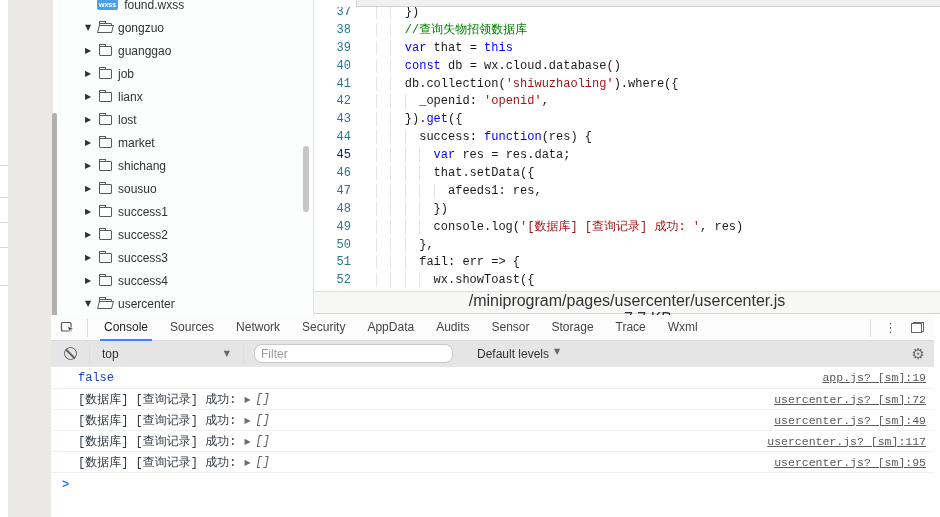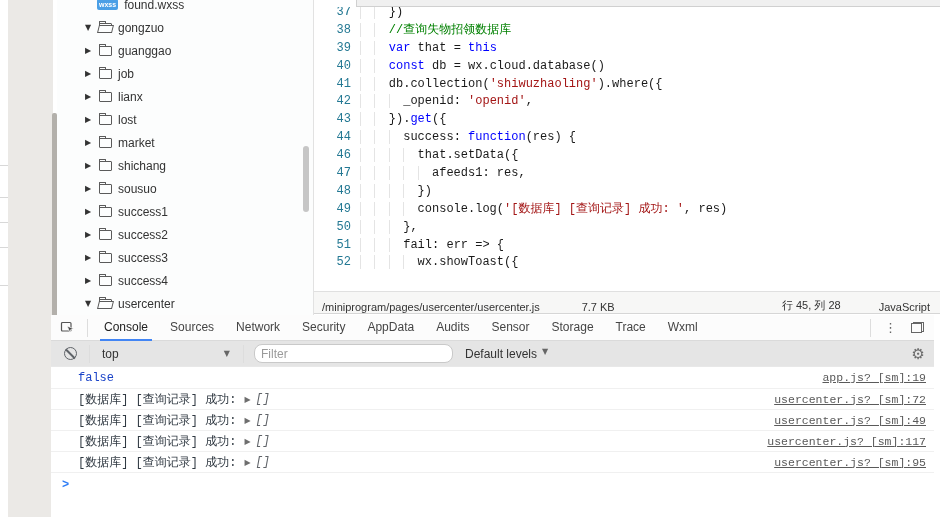--- a/index.html
+++ b/index.html
@@ -25,32 +25,32 @@
   .folder.open::after { content:""; position:absolute; left:-2px; bottom:-1px; width:13px; height:6px; background:#fcfdfd; border:1px solid #5a5a5a; transform:skewX(-14deg); }
   .wxss-badge { background:#4a9fe6; color:#fff; font-size:7px; font-weight:bold; line-height:9px; padding:1px 2px; border-radius:2px; margin-right:6px; }
   .tree-scrollbar { position:absolute; left:246px; top:146px; width:6px; height:66px; background:#c6c6c6; border-radius:3px; }
 
   
   .editor { position:absolute; left:314px; top:0; width:626px; height:291px; background:#fff; overflow:hidden; }
   .tab-remnant { position:absolute; top:0; left:0; right:0; height:7px; display:flex; }
   .tab-remnant .active-sliver { width:42px; height:7px; background:#fff; }
   .tab-remnant .rest { flex:1; height:7px; background:#f0f0f0; border-bottom:1px solid #d0d0d0; border-left:1px solid #d0d0d0; }
   .code-area { padding-top:4px; font-family:"Liberation Mono","DejaVu Sans Mono",monospace; font-size:12px; }
-  .code-row { display:flex; height:17.9px; line-height:17.9px; }
+  .code-row { display:flex; height:17.9px; line-height:17.9px;gap:16px; }
   .ln { width:46px; padding-right:9px; text-align:right; color:#237893; flex:none; }
   .ln.active { color:#0b216f; }
   .code-text { white-space:pre; color:#000; }
   .tok-ind { background:repeating-linear-gradient(90deg,#e4e4e4 0px,#e4e4e4 1px,rgba(0,0,0,0) 1px,rgba(0,0,0,0) 2ch); }
   .tok-kw { color:#0000ff; }
   .tok-str { color:#a31515; }
   .tok-cmt { color:#008000; }
   .tok-pln { color:#1a1a1a; }
 
   
-  .status-bar { position:absolute; left:314px; top:291px; width:626px; height:23px; background:#f7f7f6; border-top:1px solid #e0e0e0; border-bottom:1px solid #d6d6d6; display:flex; align-items:flex-end; font-size:11px; color:#333; padding:0 8px; }
+  .status-bar { position:absolute; left:314px; top:291px; width:626px; height:23px; background:#f7f7f6; border-top:1px solid #e0e0e0; border-bottom:1px solid #d6d6d6; display:flex; align-items:center; font-size:16px; color:#333; padding:0 8px;flex-direction:column; }
   .status-path { flex:none; }
   .status-size { margin-left:42px; }
   .status-spacer { flex:1; }
   .status-pos { margin-right:38px; }
   .status-lang { margin-right:2px; }
 
   
   .console { position:absolute; left:51px; top:315px; width:883px; height:202px; background:#fff; }
   .console-tabbar { height:26px; display:flex; align-items:center; background:#fcfcfc; border-bottom:1px solid #dadada; }
   .inspect-btn { margin:0 7px 0 9px; display:flex; align-items:center; }
@@ -65,21 +65,21 @@
   .dock-icon::after { content:""; position:absolute; left:0; bottom:0; width:9px; height:8px; border:1px solid #666; background:#fcfcfc; }
 
   .console-toolbar { height:26px; display:flex; align-items:center; background:#e5e5e5; border-bottom:1px solid #e8e8e8; font-size:12px; }
   .clear-icon { width:13px; height:13px; border:1.5px solid #5f6368; border-radius:50%; position:relative; margin-left:13px; }
   .clear-icon::after { content:""; position:absolute; left:-1.5px; top:4.5px; width:13px; height:1.5px; background:#5f6368; transform:rotate(45deg); }
   .ctx-select { display:flex; align-items:center; width:143px; padding-left:7px; color:#333; }
   .ctx-select .caret { margin-left:auto; padding-right:8px; }
   .caret { font-family:"DejaVu Sans", sans-serif; font-size:8px; color:#666; }
   .filter-input { width:199px; height:19px; border:1px solid #c9c9c9; border-radius:8px; margin-left:5px; padding:0 6px; font-size:12px; font-family:"Liberation Sans",sans-serif; color:#333; outline:none; }
   .filter-input::placeholder { color:#9a9a9a; }
-  .levels { display:flex; margin-left:12px; color:#333; }
+  .levels { display:flex; margin-left:24px; color:#333; }
   .levels .caret { margin-left:5px; }
   .toolbar-spacer { flex:1; }
   .gear-icon { font-family:"DejaVu Sans", sans-serif; font-size:15px; color:#6b6b6b; padding-right:9px; }
 
   .console-messages { }
   .console-row { height:21px; display:flex; align-items:center; border-bottom:1px solid #f0f0f0; padding-left:27px; font-family:"Liberation Mono","DejaVu Sans Mono",monospace; font-size:12px; }
   .console-row.first { height:22px;gap:22px; }
   .console-bool { color:#1a43c8; }
   .console-text { color:#303942; }
   .console-caret { font-family:"DejaVu Sans", sans-serif; font-size:8px; color:#6e6e6e; margin:0 5px 0 8px; }
@@ -205,20 +205,24 @@
           <div class="ln">42</div>
           <div class="code-text"><span class="tok-ind">      </span><span class="tok-pln">_openid: </span><span class="tok-str">'openid'</span><span class="tok-pln">,</span></div>
         </div>
         <div class="code-row">
           <div class="ln">43</div>
           <div class="code-text"><span class="tok-ind">    </span><span class="tok-pln">}).</span><span class="tok-kw">get</span><span class="tok-pln">({</span></div>
         </div>
         <div class="code-row">
           <div class="ln">44</div>
           <div class="code-text"><span class="tok-ind">      </span><span class="tok-pln">success: </span><span class="tok-kw">function</span><span class="tok-pln">(res) {</span></div>
+        </div>
+        <div class="code-row">
+          <div class="ln active">45</div>
+          <div class="code-text"><span class="tok-ind">        </span><span class="tok-kw">var</span><span class="tok-pln"> res = res.data;</span></div>
         </div>
         <div class="code-row">
           <div class="ln">46</div>
           <div class="code-text"><span class="tok-ind">        </span><span class="tok-pln">that.setData({</span></div>
         </div>
         <div class="code-row">
           <div class="ln">47</div>
           <div class="code-text"><span class="tok-ind">          </span><span class="tok-pln">afeeds1: res,</span></div>
         </div>
         <div class="code-row">

